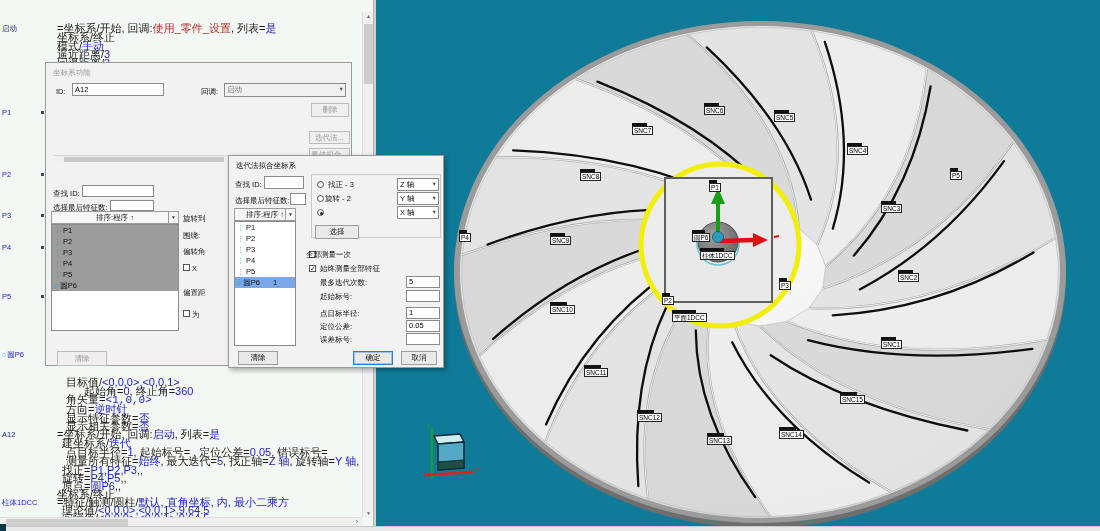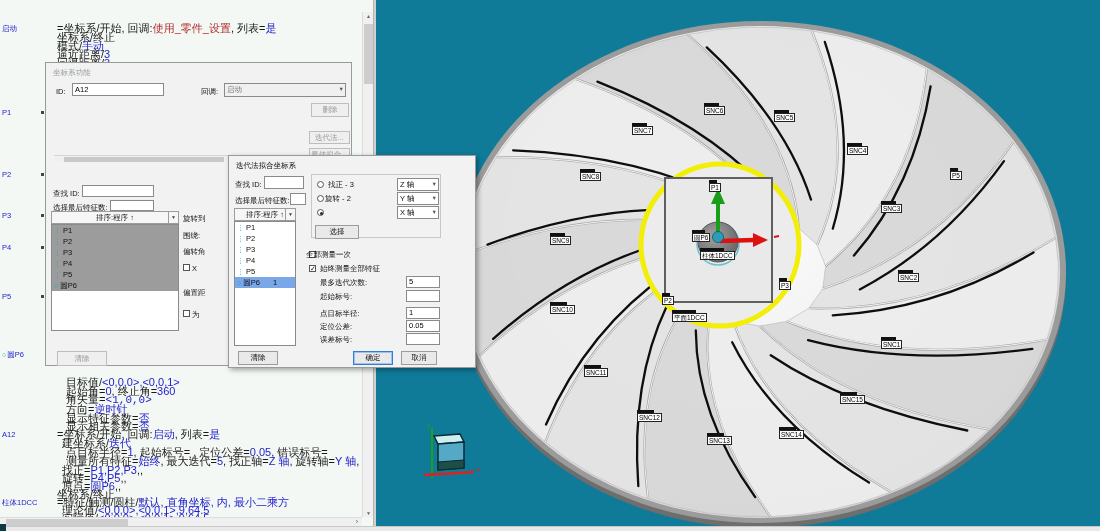--- a/index.html
+++ b/index.html
@@ -54,21 +54,21 @@
   .lrow.sel-blue { background:#79a7e8; }
   .lrow .ord { position:absolute; left:38px; top:0; }
   .radio { position:absolute; width:7px; height:7px; border:1px solid #555; border-radius:50%; background:#fff; }
   .radio.sel:after { content:""; position:absolute; left:1.5px; top:1.5px; width:3px; height:3px; border-radius:50%; background:#222; }
   .cbx { position:absolute; width:7px; height:7px; border:1px solid #555; background:#fff; font-size:7px; line-height:6px; color:#111; text-align:center; }
   .groupbox { position:absolute; border:1px solid #c8c8c8; }
   .tascroll { position:absolute; height:7px; background:#f0f0f0; border-top:1px solid #d5d5d5; }
   .tascroll .thumb { position:absolute; top:1px; height:5px; background:#c9c9c9; }
   .frag { position:absolute; font-size:7.5px; white-space:nowrap; overflow:hidden; }
   #dialog1 { left:45px; top:62px; width:307px; height:304px; z-index:5; }
-  #dialog2 { left:228px; top:155px; width:248px; height:213px; z-index:6; box-shadow:2px 2px 5px rgba(0,0,0,.35); }
+  #dialog2 { left:228px; top:155px; width:216px; height:213px; z-index:6; box-shadow:2px 2px 5px rgba(0,0,0,.35); }
 
   
   #statusbar { position:absolute; left:0; top:526px; width:1100px; height:5px; background:#e9e9e9; border-top:1px solid #c9c9c9; z-index:7; }
   #corner-dark { position:absolute; left:0; top:524px; width:6px; height:7px; background:#0d3844; z-index:8; }
 </style>
 </head>
 <body>
 
 <div id="root">
 
@@ -265,21 +265,21 @@
 
   <div id="editor-window">
     <div id="code-area">
         <div class="cl" style="top: 12px; left: 57px;"><span class="c-k">=坐标系/开始, 回调:</span><span class="c-r">使用_零件_设置</span><span class="c-k">, 列表=</span><span class="c-v">是</span></div>
         <div class="cl" style="top: 21px; left: 57px;"><span class="c-k">坐标系/终止</span></div>
         <div class="cl" style="top: 30px; left: 57px;"><span class="c-k">模式/</span><span class="c-v">手动</span></div>
         <div class="cl" style="top: 38px; left: 57px;"><span class="c-k">逼近距离/</span><span class="c-v">3</span></div>
         <div class="cl" style="top: 47px; left: 57px;"><span class="c-k">回退距离/</span><span class="c-v">3</span></div>
         <div class="cl" style="top: 55px; left: 57px;"><span class="c-k">手动回退/</span><span class="c-v">1</span></div>
         <div class="cl" style="top: 366px; left: 66px;"><span class="c-k">目标值/</span><span class="c-v">&lt;0,0,0&gt;,&lt;0,0,1&gt;</span></div>
-        <div class="cl" style="top: 375px; left: 66px;"><span class="c-k">起始角=</span><span class="c-v">0</span><span class="c-k">, 终止角=</span><span class="c-v">360</span></div>
+        <div class="cl" style="top: 375px; left: 84px;"><span class="c-k">起始角=</span><span class="c-v">0</span><span class="c-k">, 终止角=</span><span class="c-v">360</span></div>
         <div class="cl" style="top: 384px; left: 66px; font-family: Liberation Mono, monospace;"><span class="c-k">角矢量=</span><span class="c-v">&lt;1,0,0&gt;</span></div>
         <div class="cl" style="top: 393px; left: 66px;"><span class="c-k">方向=</span><span class="c-v">逆时针</span></div>
         <div class="cl" style="top: 402px; left: 66px;"><span class="c-k">显示特征参数=</span><span class="c-v">否</span></div>
         <div class="cl" style="top: 410px; left: 66px;"><span class="c-k">显示相关参数=</span><span class="c-v">否</span></div>
         <div class="cl" style="top: 418px; left: 57px;"><span class="c-k">=坐标系/开始, 回调:</span><span class="c-v">启动</span><span class="c-k">, 列表=</span><span class="c-v">是</span></div>
         <div class="cl" style="top: 427px; left: 62px;"><span class="c-k">建坐标系/</span><span class="c-v">迭代</span></div>
         <div class="cl" style="top: 436px; left: 66px;"><span class="c-k">点目标半径=</span><span class="c-v">1</span><span class="c-k">, 起始标号= , 定位公差=</span><span class="c-v">0.05</span><span class="c-k">, 错误标号=</span></div>
         <div class="cl" style="top: 445px; left: 66px;"><span class="c-k">测量所有特征=</span><span class="c-v">始终</span><span class="c-k">, 最大迭代=</span><span class="c-v">5</span><span class="c-k">, 找正轴=</span><span class="c-v">Z 轴</span><span class="c-k">, 旋转轴=</span><span class="c-v">Y 轴</span><span class="c-k">, 原点轴=</span><span class="c-v">X 轴</span></div>
         <div class="cl" style="top: 454px; left: 62px;"><span class="c-k">找正=</span><span class="c-v">P1,P2,P3</span><span class="c-k">,,</span></div>
         <div class="cl" style="top: 462px; left: 62px;"><span class="c-k">旋转=</span><span class="c-v">P4,P5</span><span class="c-k">,,</span></div>

